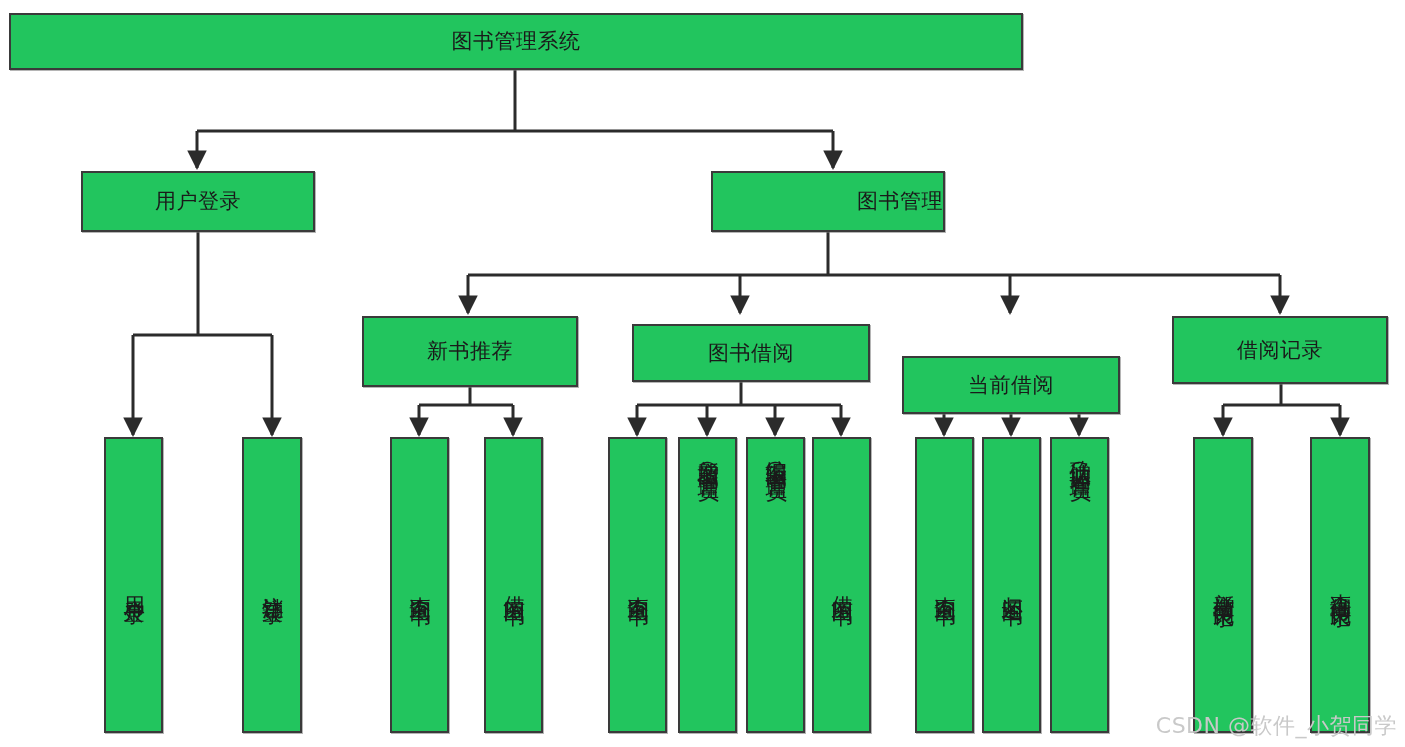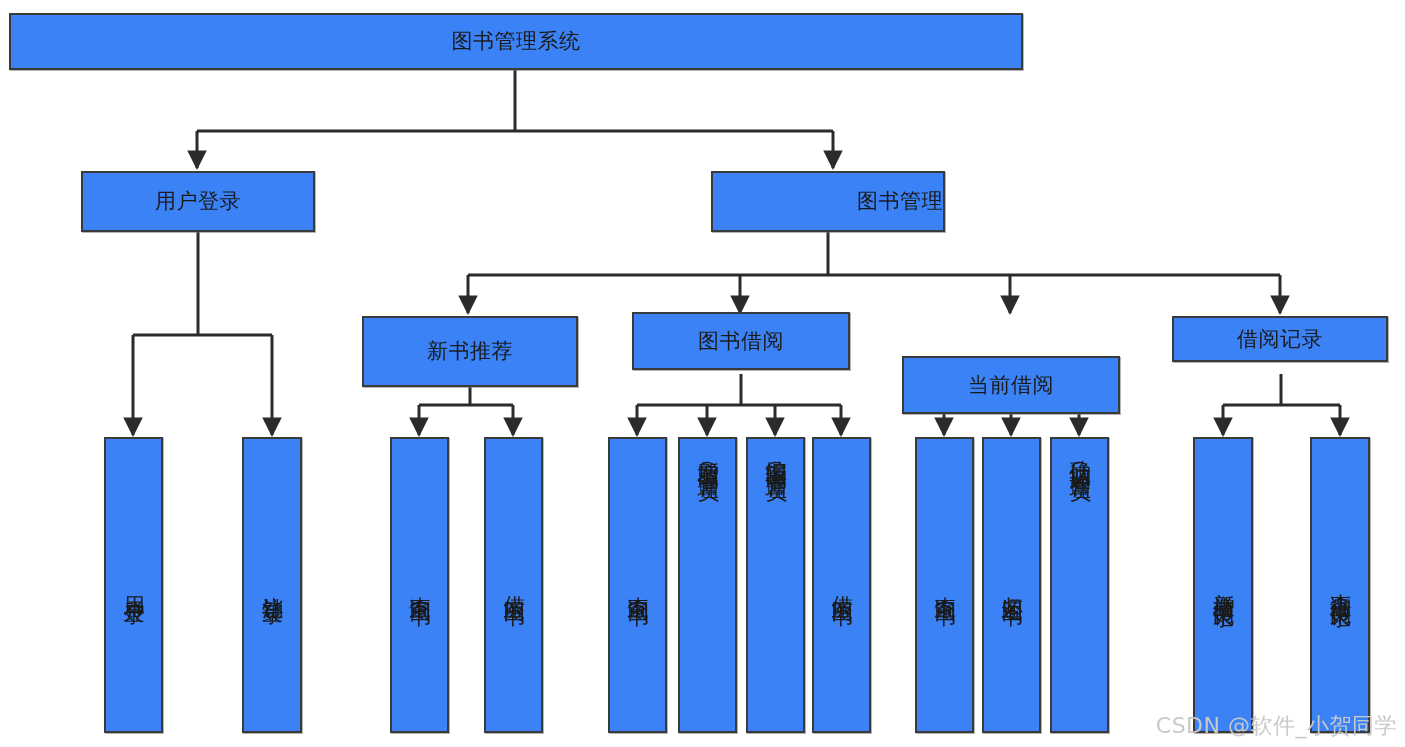--- a/index.html
+++ b/index.html
@@ -22,21 +22,21 @@
     position: absolute;
     left: 0;
     top: 0;
     width: 1405px;
     height: 747px;
     pointer-events: none;
   }
   .node {
     position: absolute;
     box-sizing: border-box;
-    background: #3b82f6;
+    background: #22c55e;
     border: 2px solid #3a3a3a;
     display: flex;
     align-items: center;
     justify-content: center;
     color: #1a1a1a;
     box-shadow: 1px 1px 0 rgba(120,120,120,0.55);
   }
   .node .label {
     display: block;
     text-align: center;
@@ -147,27 +147,27 @@
   <div class="node h" style="left:81px; top:171px; width:234px; height:61px;">
     <span class="label">用户登录</span>
   </div>
   <div class="node h" style="left:711px; top:171px; width:234px; height:61px;justify-content:flex-end;">
     <span class="label">图书管理</span>
   </div>
 
   <div class="node h" style="left:362px; top:316px; width:216px; height:71px;">
     <span class="label">新书推荐</span>
   </div>
-  <div class="node h" style="left:632px; top:312px; width:218px; height:58px;">
+  <div class="node h" style="left:632px; top:324px; width:238px; height:58px;">
     <span class="label">图书借阅</span>
   </div>
   <div class="node h" style="left:902px; top:316px; width:218px; height:58px;margin-top:40px;">
     <span class="label">当前借阅</span>
   </div>
-  <div class="node h" style="left:1172px; top:316px; width:216px; height:46px;">
+  <div class="node h" style="left:1172px; top:316px; width:216px; height:68px;">
     <span class="label">借阅记录</span>
   </div>
 
   <div class="node v center" style="left:104px; top:437px; width:59px; height:296px;">
     <span class="label">用户登录</span>
   </div>
   <div class="node v center" style="left:242px; top:437px; width:60px; height:296px;">
     <span class="label">注销登录</span>
   </div>
 

